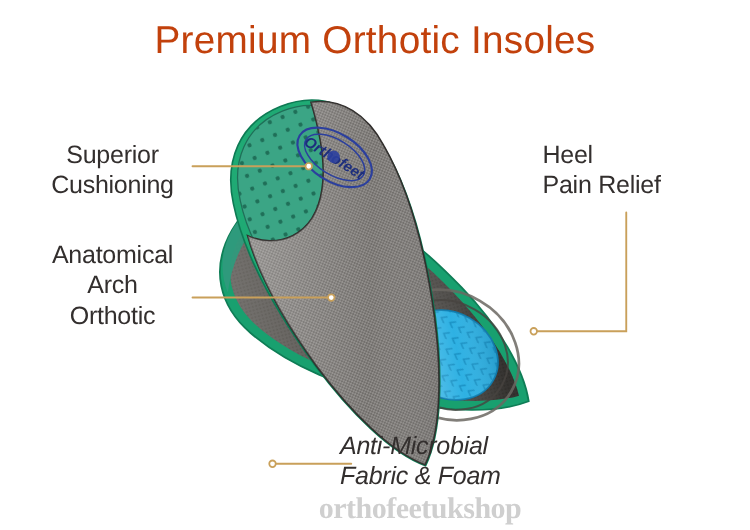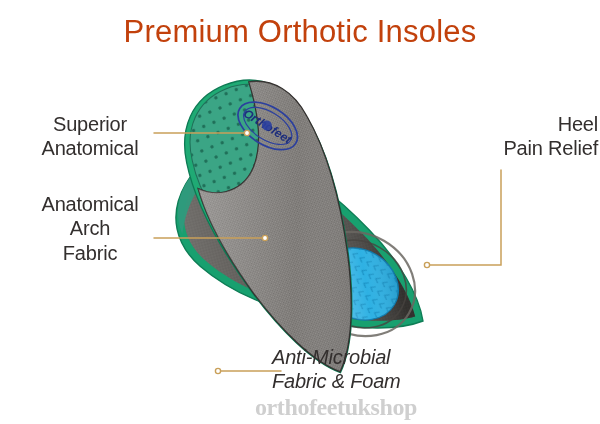--- a/index.html
+++ b/index.html
@@ -53,21 +53,21 @@
   #callout-arch {
     left: 4px;
     top: 192px;
     width: 172px;
     text-align: center;
   }
   #callout-heel {
     left: 434px;
     top: 112px;
     width: 164px;
-    text-align: right;
+    text-align: left;
   }
   #callout-fabric {
     left: 272px;
     top: 345px;
     width: 260px;
     text-align: left;
     font-style: italic;
   }
 
   
@@ -259,25 +259,25 @@
     </g>
     <g fill="#ffffff" stroke="#c9a05a" stroke-width="1.4">
       <circle cx="247" cy="133" r="2.6"></circle>
       <circle cx="265" cy="238" r="2.6"></circle>
       <circle cx="427" cy="265" r="2.6"></circle>
       <circle cx="218" cy="371" r="2.6"></circle>
     </g>
   </svg>
 
   <div class="callout" id="callout-cushioning">Superior
-Anatomical</div>
+Cushioning</div>
 
   <div class="callout" id="callout-arch">Anatomical
 Arch
-Fabric</div>
+Orthotic</div>
 
   <div class="callout" id="callout-heel">Heel
 Pain Relief</div>
 
   <div class="callout" id="callout-fabric">Anti-Microbial
 Fabric &amp; Foam</div>
 
   <div id="watermark">orthofeetukshop</div>
 
 </div>

